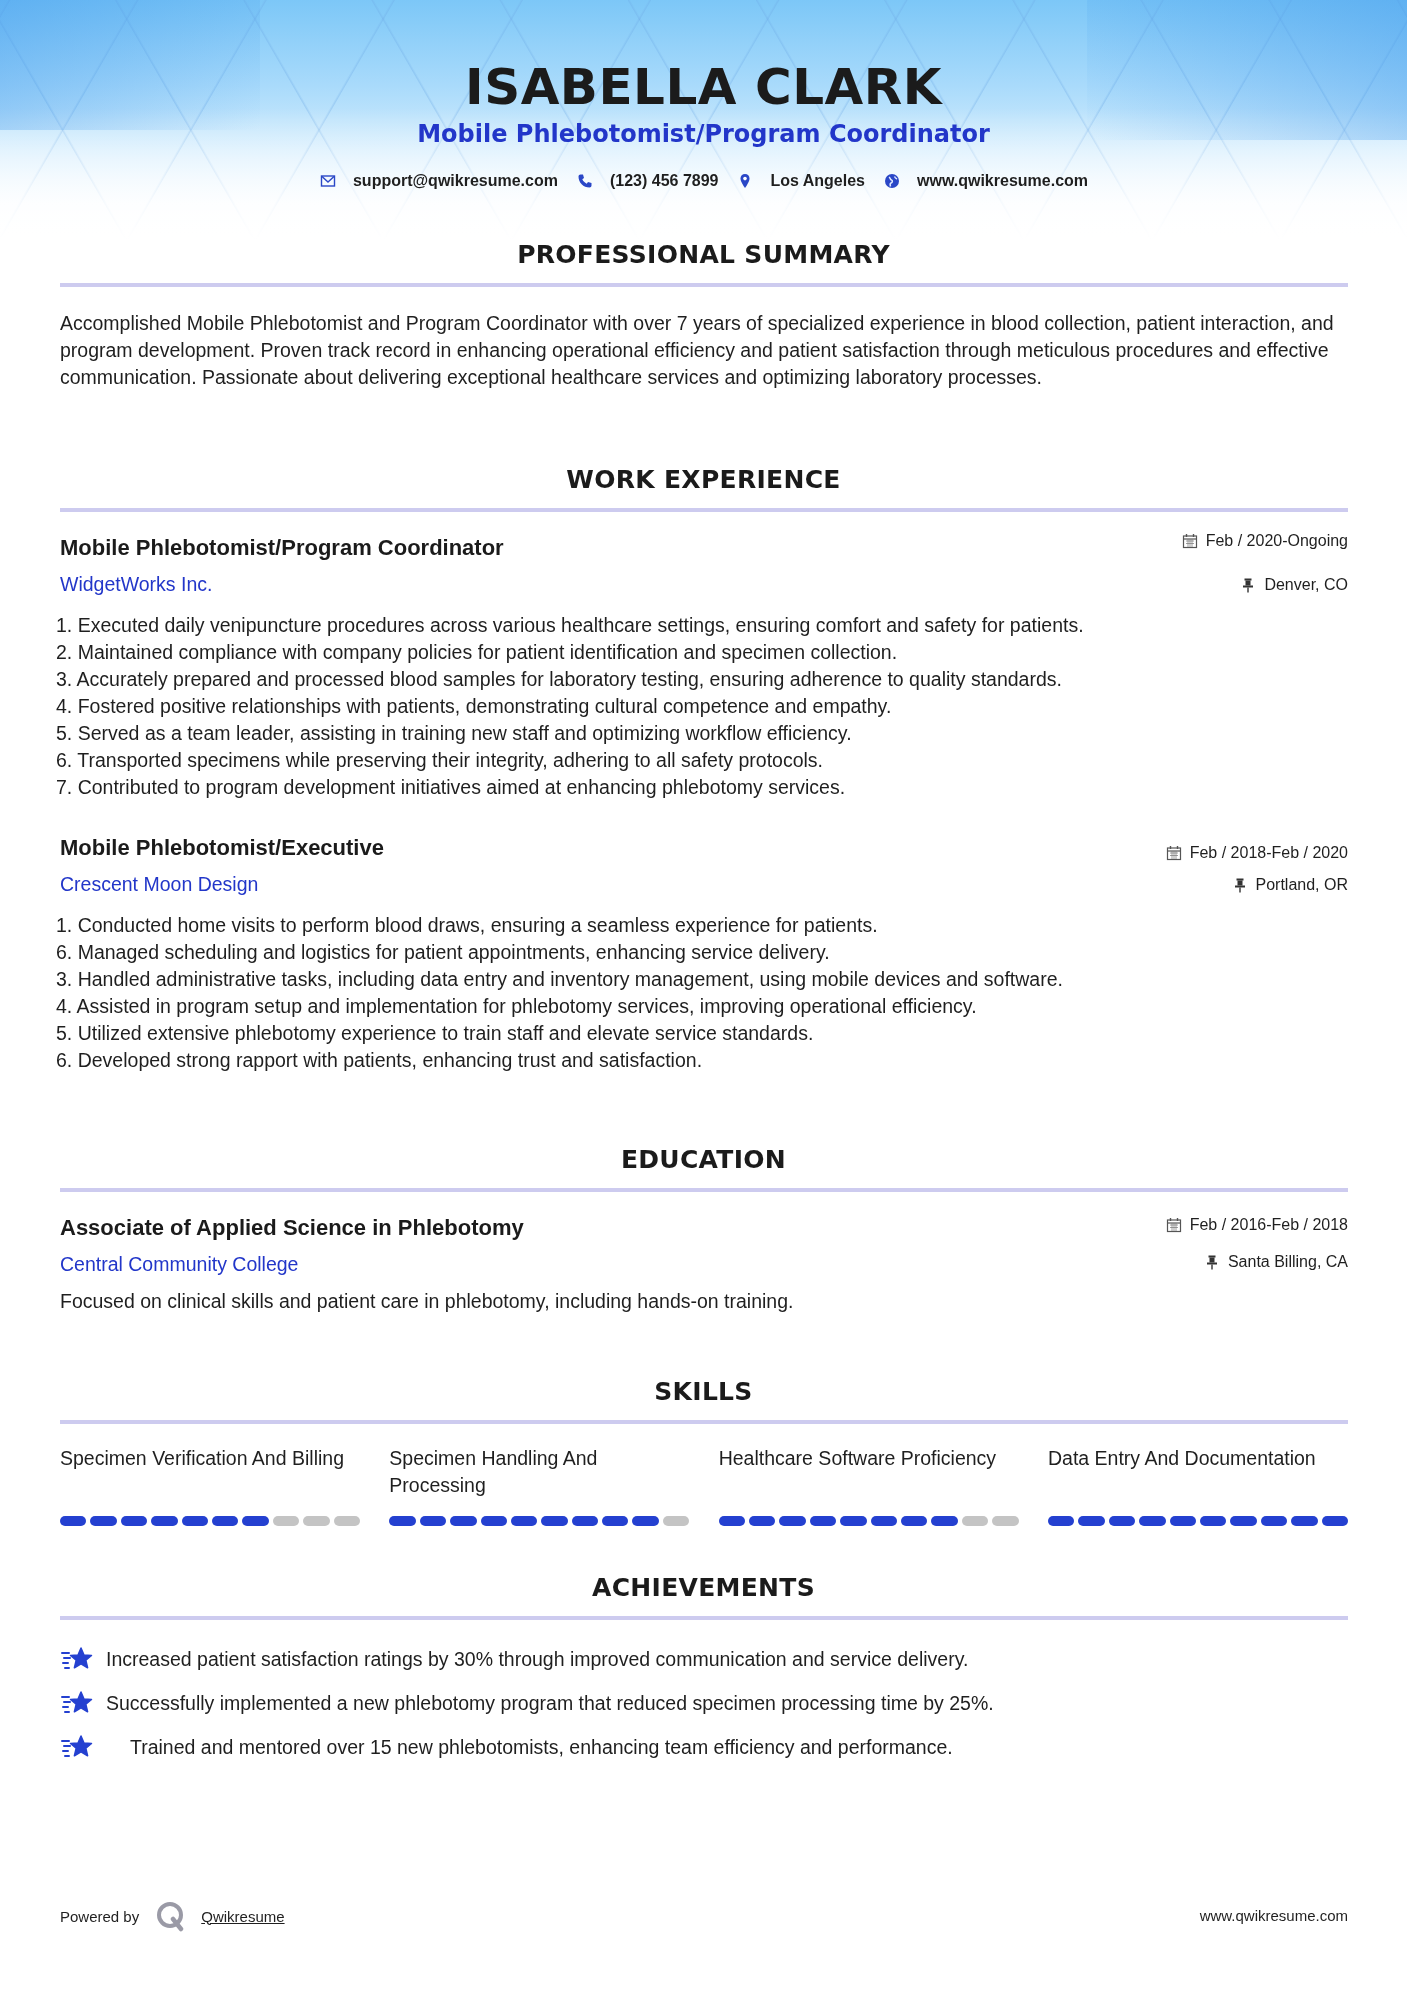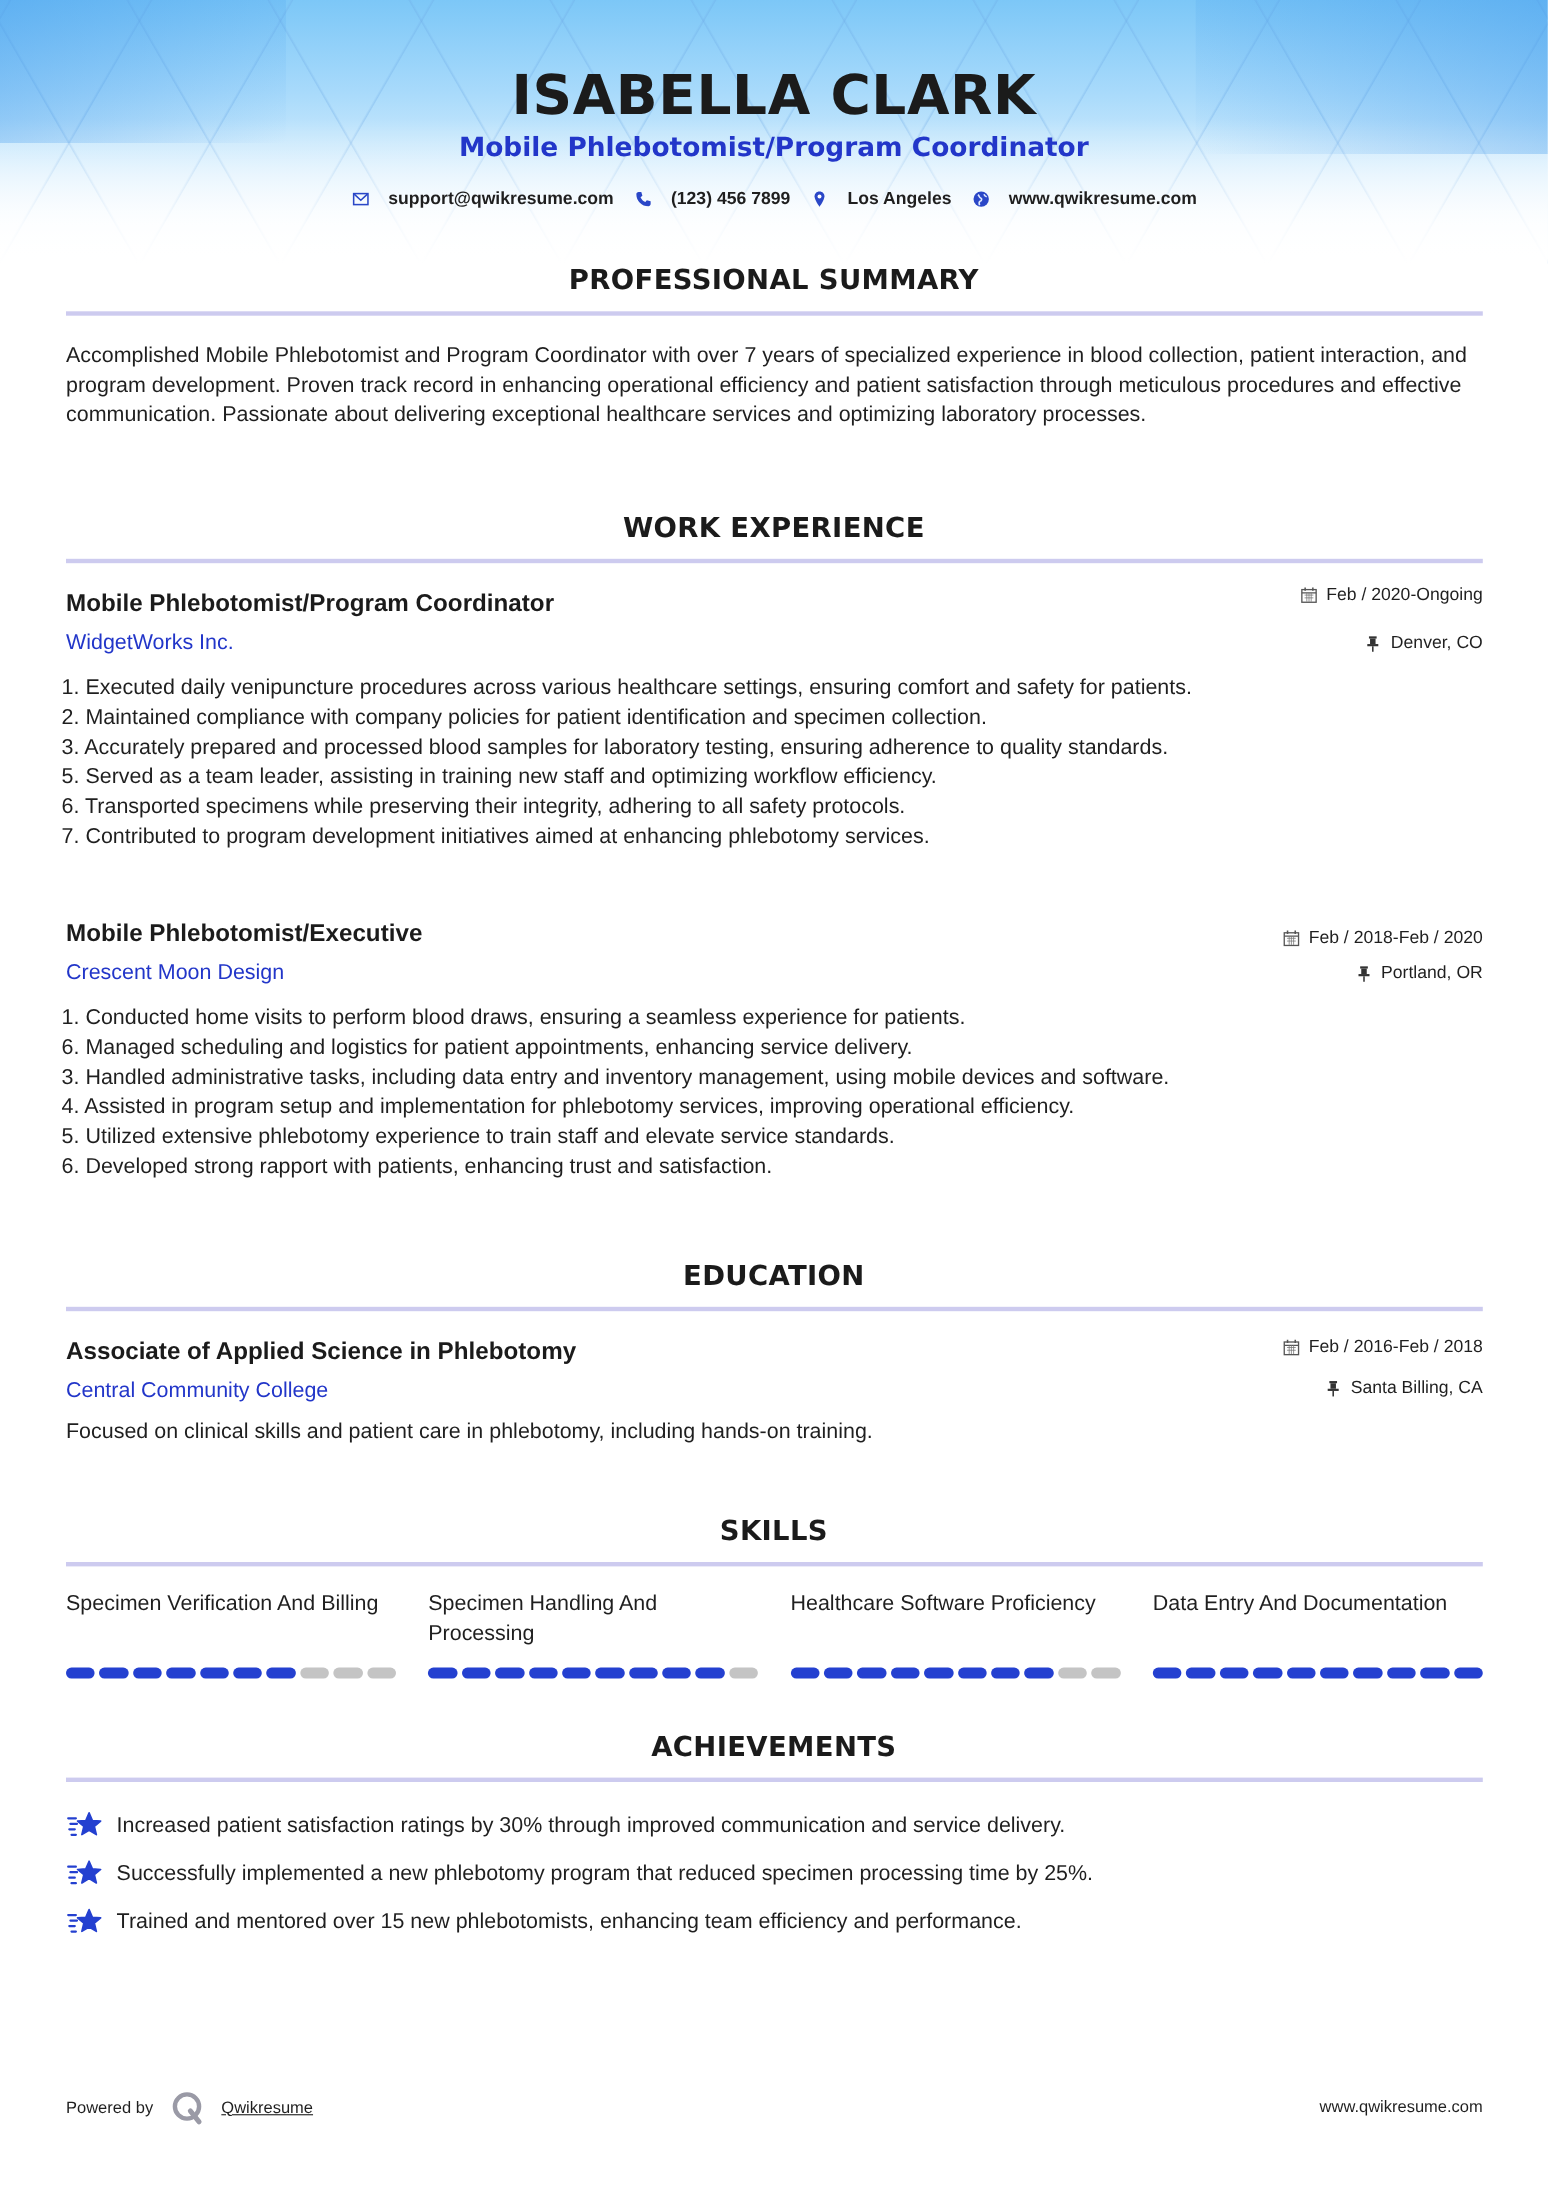--- a/index.html
+++ b/index.html
@@ -157,20 +157,21 @@
         <rect x="3" y="8.5" width="10" height="2" fill="#333"></rect>
         <rect x="7.3" y="10.5" width="1.4" height="5" fill="#333"></rect>
       </svg>
   </span>
   <span>Denver, CO</span>
 </div>
 <ul class="list" style="top:612px;">
   <li>1. Executed daily venipuncture procedures across various healthcare settings, ensuring comfort and safety for patients.</li>
   <li>2. Maintained compliance with company policies for patient identification and specimen collection.</li>
   <li>3. Accurately prepared and processed blood samples for laboratory testing, ensuring adherence to quality standards.</li>
+  <li>4. Fostered positive relationships with patients, demonstrating cultural competence and empathy.</li>
   <li>5. Served as a team leader, assisting in training new staff and optimizing workflow efficiency.</li>
   <li>6. Transported specimens while preserving their integrity, adhering to all safety protocols.</li>
   <li>7. Contributed to program development initiatives aimed at enhancing phlebotomy services.</li>
 </ul>
 
 <div class="job-title" style="top:835px;">Mobile Phlebotomist/Executive</div>
 <div class="meta" style="top:844px;">
   <span class="mi">
     <svg viewBox="0 0 16 16">
         <rect x="1.5" y="3" width="13" height="11.5" fill="none" stroke="#555" stroke-width="1.2"></rect>
@@ -307,21 +308,21 @@
   </svg>
   <span>Increased patient satisfaction ratings by 30% through improved communication and service delivery.</span>
 </div>
 <div class="ach" style="top:1688px;">
   <svg class="star" viewBox="0 0 34 30">
     <path d="M2 9 H9 M4 14 H10 M3 19 H8 M5 24 H9" stroke="#2440d0" stroke-width="2" stroke-linecap="round"></path>
     <path d="M21 4 L24 11 L31.5 11.5 L25.8 16.3 L27.6 23.8 L21 19.8 L14.4 23.8 L16.2 16.3 L10.5 11.5 L18 11 Z" fill="#2440d0" stroke="#2440d0" stroke-width="1.5" stroke-linejoin="round"></path>
   </svg>
   <span>Successfully implemented a new phlebotomy program that reduced specimen processing time by 25%.</span>
 </div>
-<div class="ach" style="top:1732px;">
+<div class="ach" style="top:1732px;gap:24px;">
   <svg class="star" viewBox="0 0 34 30">
     <path d="M2 9 H9 M4 14 H10 M3 19 H8 M5 24 H9" stroke="#2440d0" stroke-width="2" stroke-linecap="round"></path>
     <path d="M21 4 L24 11 L31.5 11.5 L25.8 16.3 L27.6 23.8 L21 19.8 L14.4 23.8 L16.2 16.3 L10.5 11.5 L18 11 Z" fill="#2440d0" stroke="#2440d0" stroke-width="1.5" stroke-linejoin="round"></path>
   </svg>
   <span>Trained and mentored over 15 new phlebotomists, enhancing team efficiency and performance.</span>
 </div>
 
 <div class="footer-left">
   <span>Powered by</span>
   <svg class="q" viewBox="0 0 32 32">

